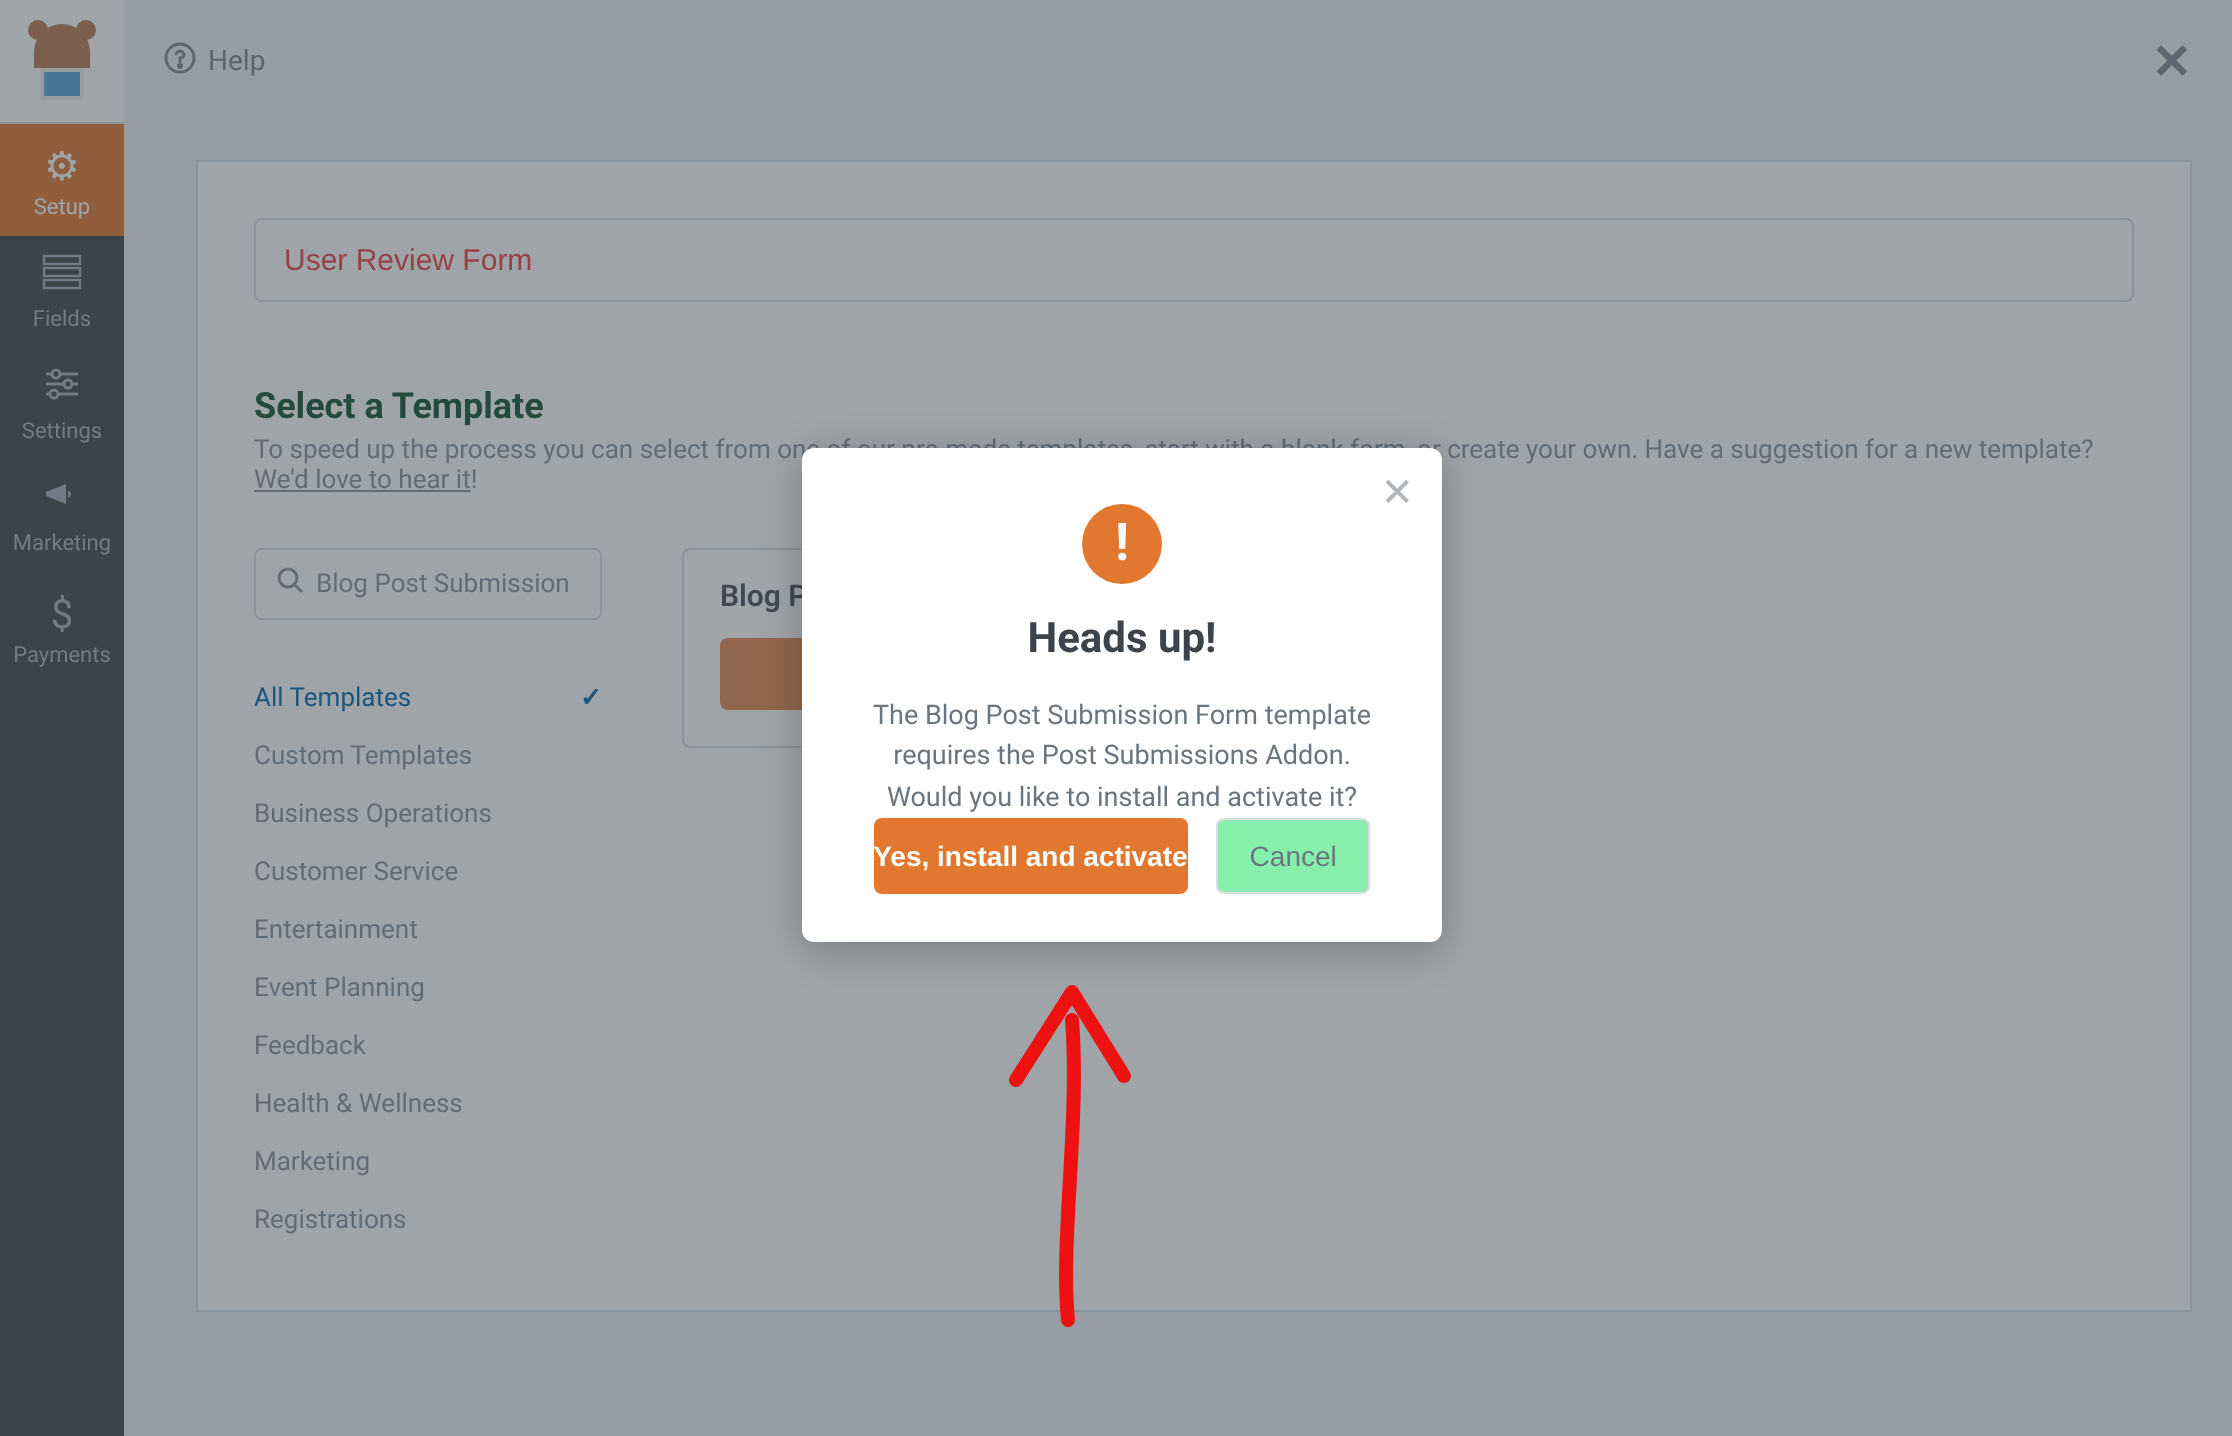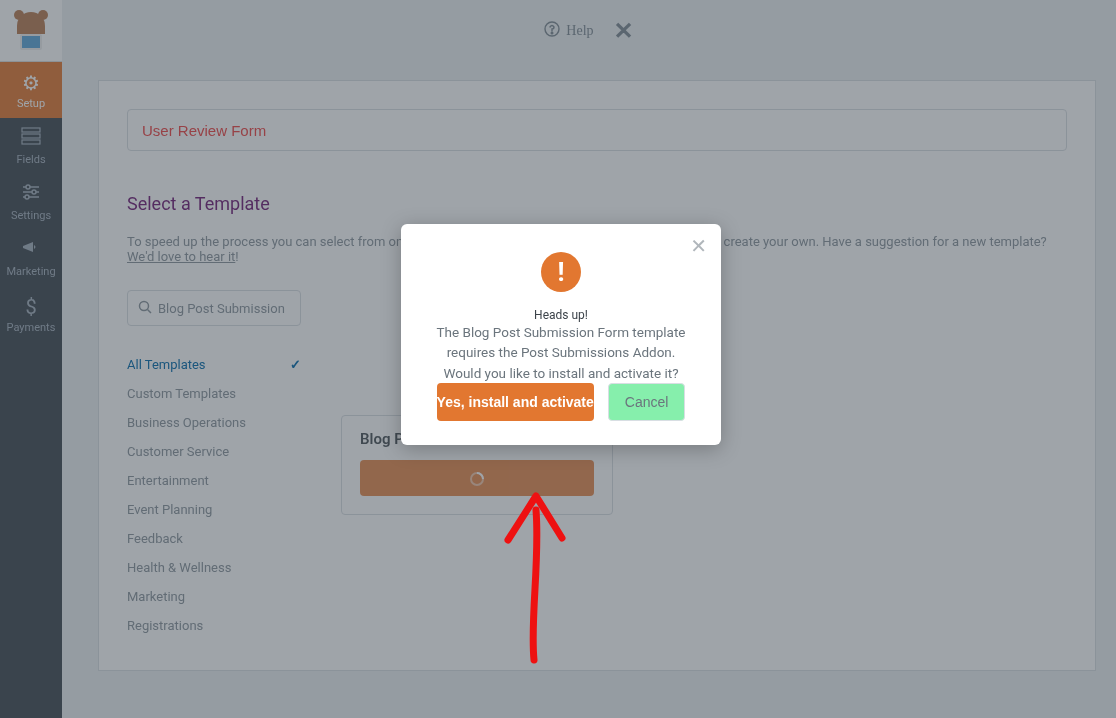--- a/index.html
+++ b/index.html
@@ -85,24 +85,23 @@
       left: 62px;
       top: 0;
       right: 0;
       bottom: 0;
       background: #eceff1;
     }
     .top-bar {
       height: 62px;
       display: flex;
       align-items: center;
-      justify-content: center;
+      justify-content: space-between;
       padding: 0 20px;
       gap: 20px;
-      font-family: Liberation Serif, serif;
     }
     .help-link {
       color: #7d8992;
       font-size: 14px;
       display: flex;
       align-items: center;
       gap: 6px;
     }
     .close-x {
       color: #7d8992;
@@ -133,37 +132,36 @@
       height: 42px;
       border: 1px solid #d8dee3;
       border-radius: 4px;
       padding: 0 14px;
       font-size: 15px;
       color: #ef4444;
       background: #fff;
     }
     .section-title {
       font-size: 18px;
-      font-weight: 400;
-      color: #701a75;
-      margin-bottom: 20px;
+      font-weight: 700;
+      color: #14532d;
+      margin-bottom: 4px;
     }
     .section-desc {
       font-size: 13px;
       color: #8a949c;
       margin-bottom: 26px;
     }
     .section-desc a {
       color: #8a949c;
       text-decoration: underline;
     }
     .template-row {
       display: flex;
       gap: 40px;
-      align-items: center;
     }
     .template-sidebar {
       width: 174px;
       flex-shrink: 0;
     }
     .search-box {
       border: 1px solid #d8dee3;
       border-radius: 4px;
       height: 36px;
       display: flex;
@@ -256,24 +254,24 @@
       border-radius: 50%;
       margin: 0 auto 16px;
       display: flex;
       align-items: center;
       justify-content: center;
       color: #fff;
       font-size: 26px;
       font-weight: bold;
     }
     .modal-title {
-      font-size: 12px;
-      font-weight: 400;
+      font-size: 21px;
+      font-weight: 700;
       color: #3c434a;
-      margin-bottom: 0;
+      margin-bottom: 16px;
     }
     .modal-text {
       font-size: 13.5px;
       color: #6b757d;
       line-height: 1.5;
     }
     .modal-buttons {
       display: flex;
       gap: 14px;
       justify-content: center;

